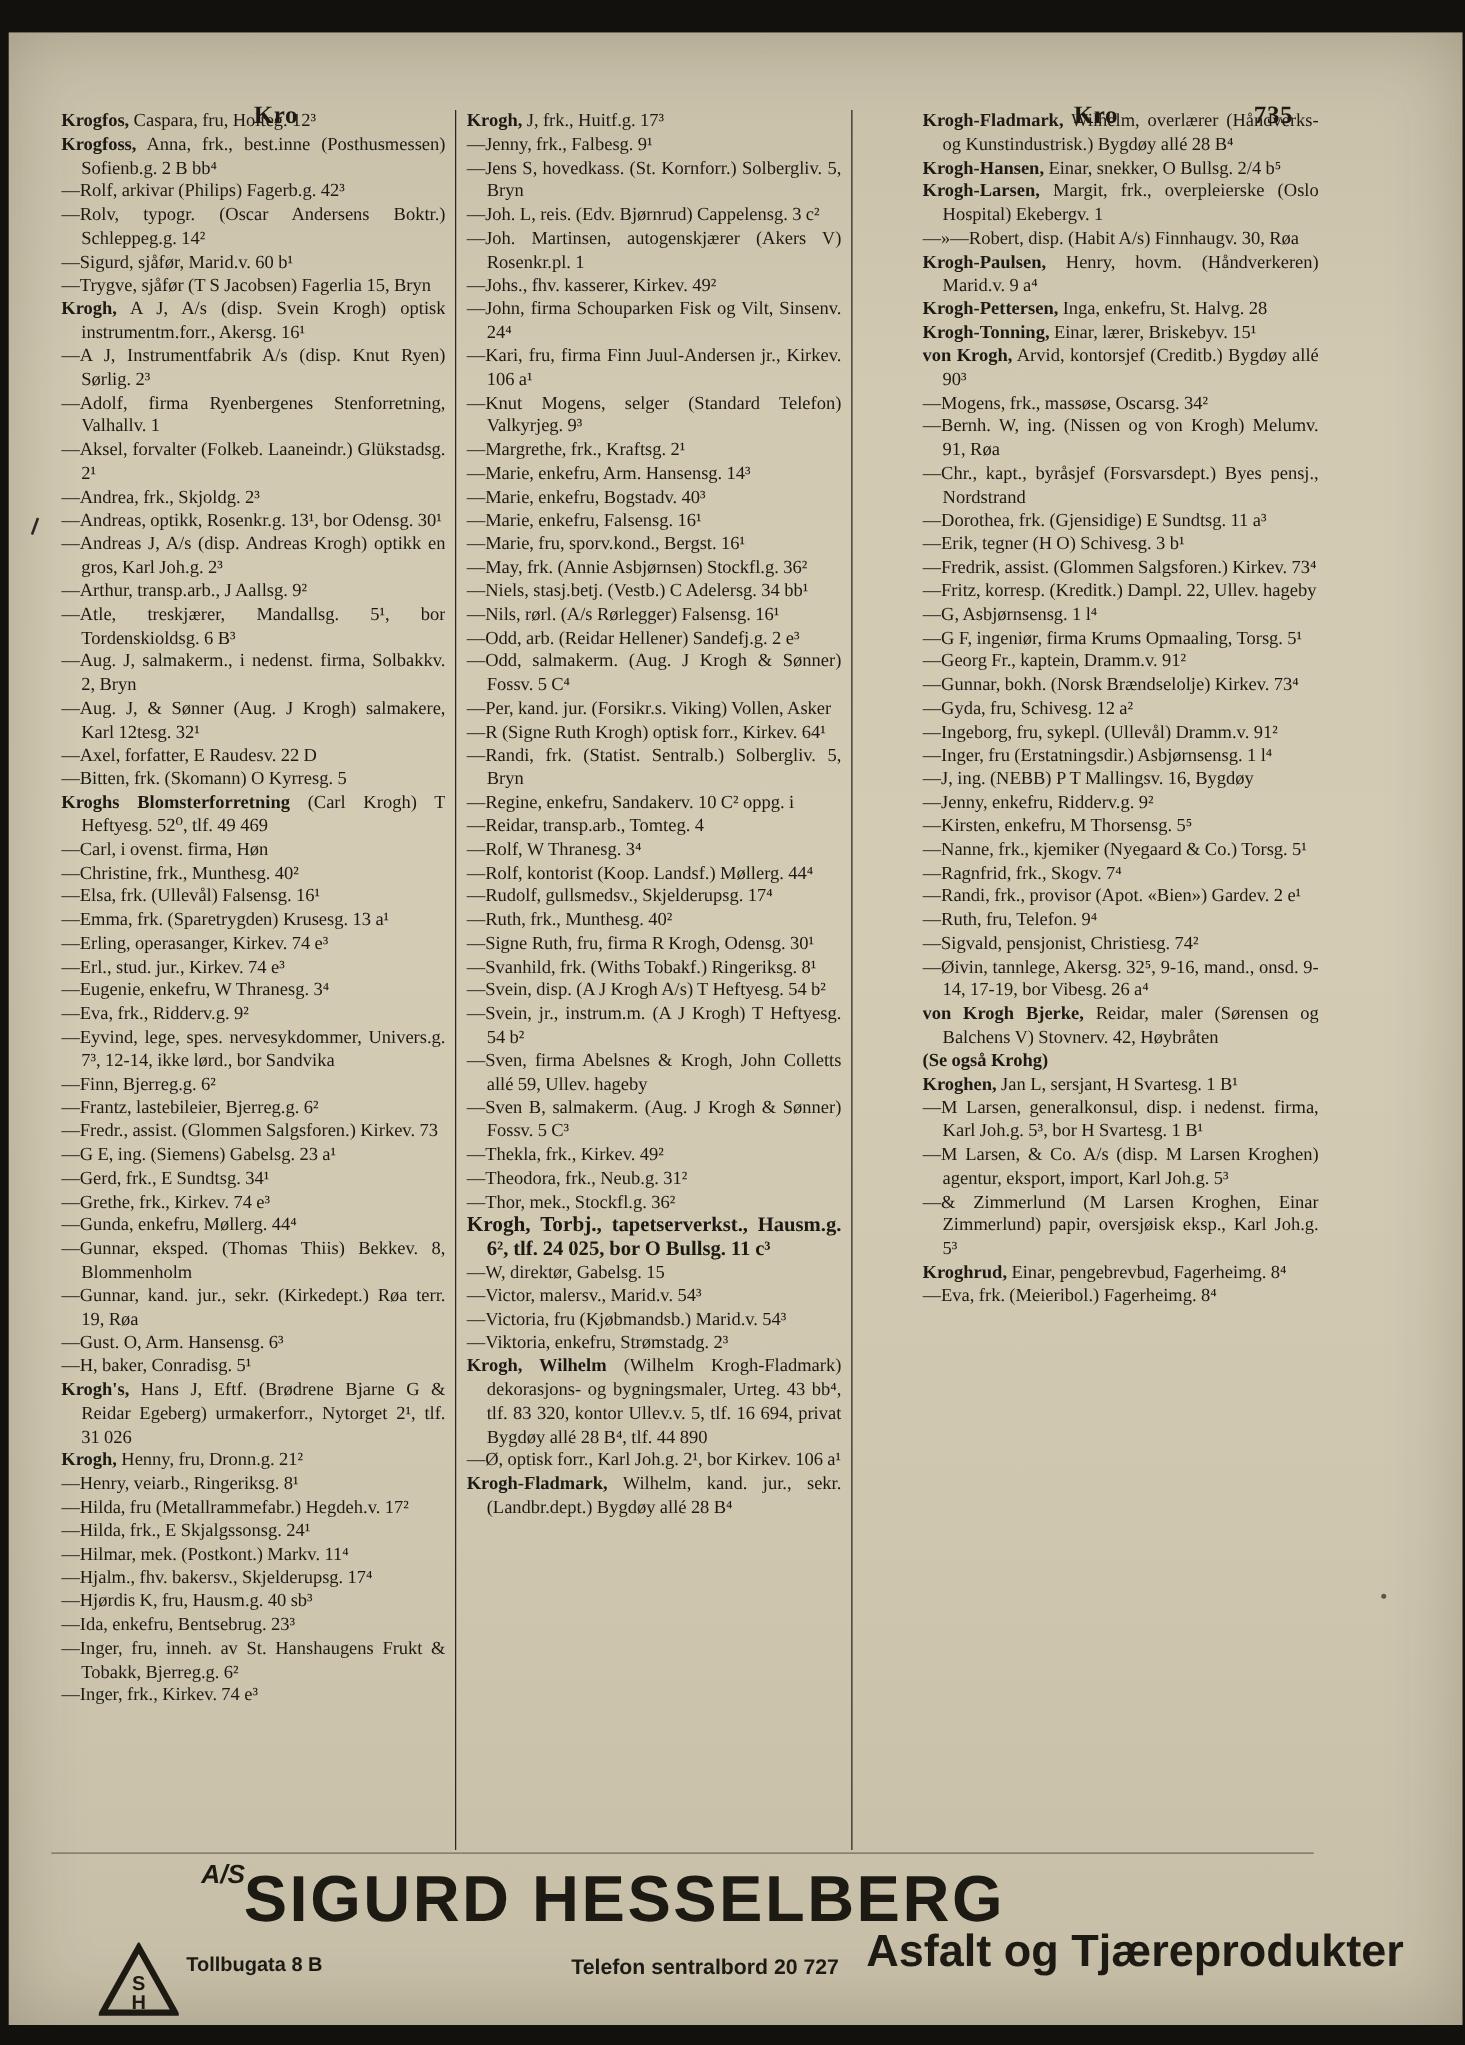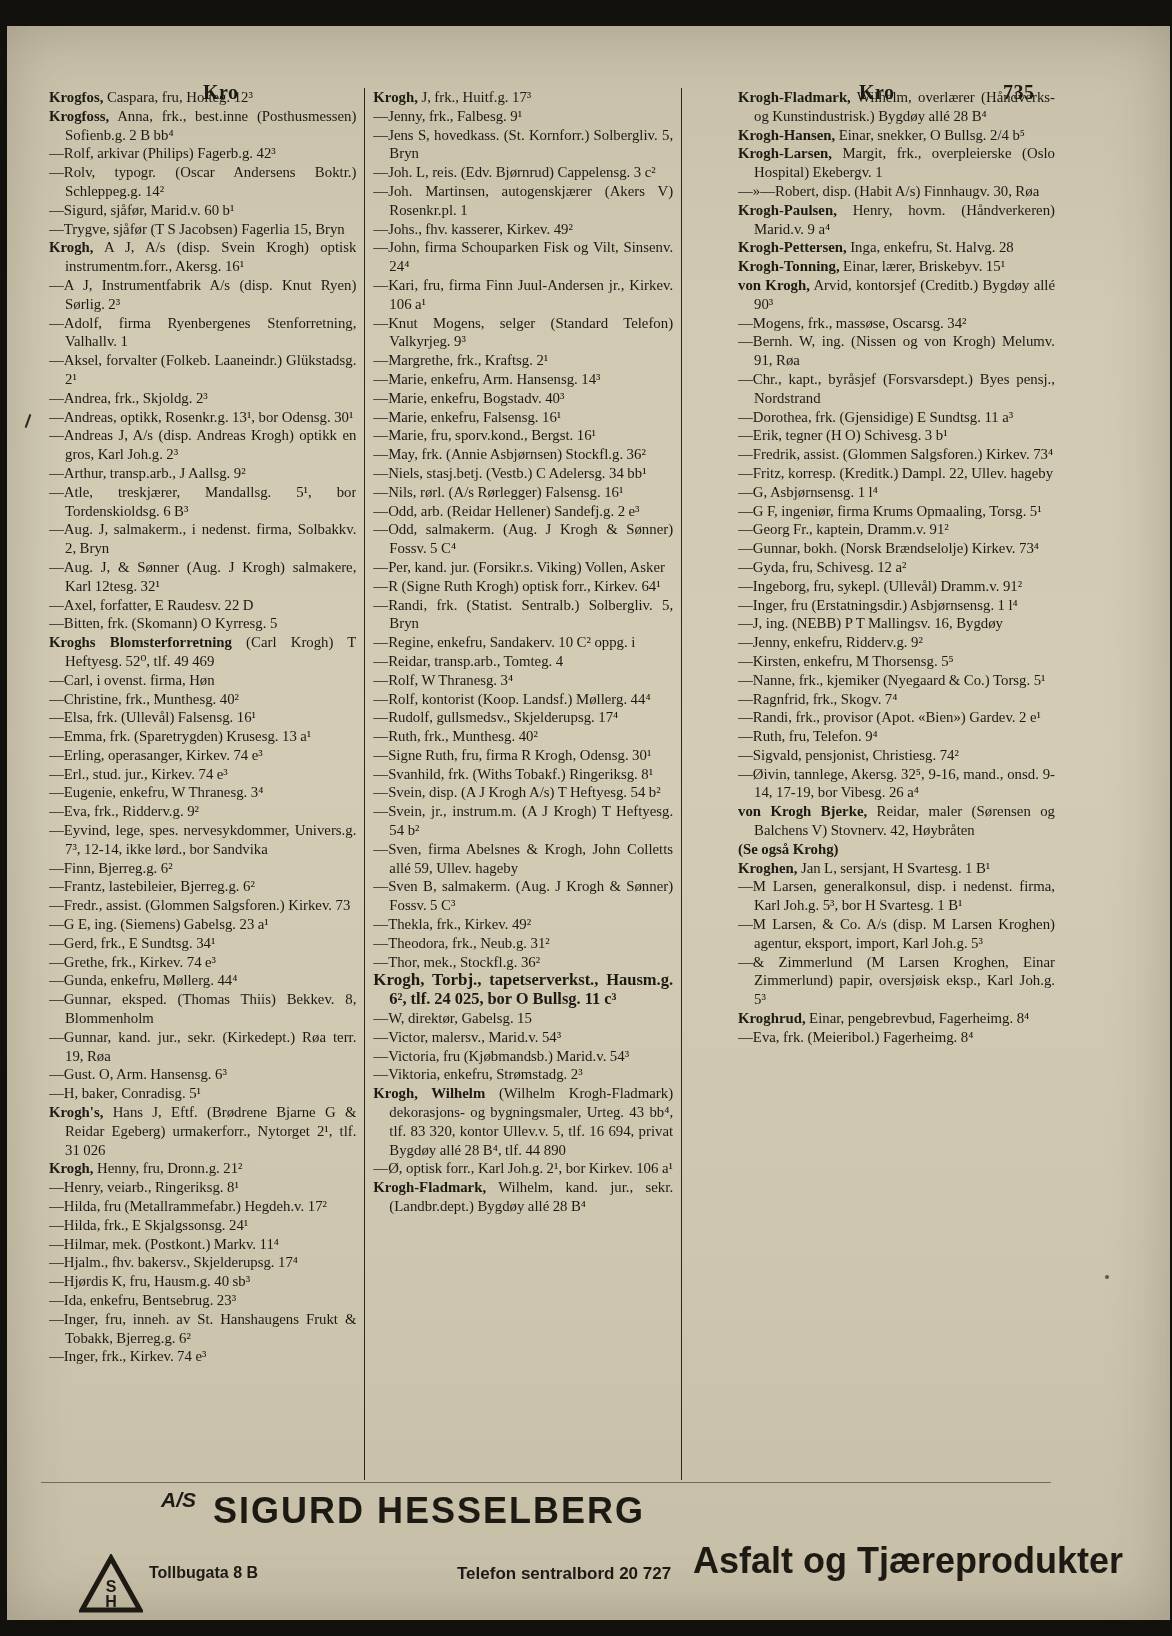--- a/index.html
+++ b/index.html
@@ -39,22 +39,22 @@
     position:absolute;left:34px;top:1456px;width:1104px;height:146px;
     font-family:"Liberation Sans","DejaVu Sans",sans-serif;
   }
   .ad-rule{position:absolute;left:0;top:0;width:1010px;height:1px;background:rgba(43,39,32,.55);}
   .ad-as{
     position:absolute;left:120px;top:6px;
     font-weight:bold;font-style:italic;font-size:21px;
   }
   .ad-tri{position:absolute;left:38px;top:72px;}
   .ad-company{
-    position:absolute;left:172px;top:8px;
-    font-size:36px;font-weight:800;letter-spacing:2px;white-space:nowrap;
+    position:absolute;left:154px;top:8px;
+    font-size:52px;font-weight:800;letter-spacing:2px;white-space:nowrap;
   }
   .ad-address{position:absolute;left:108px;top:82px;font-size:16px;font-weight:bold;}
   .ad-phone{position:absolute;left:416px;top:82px;font-size:17px;font-weight:bold;}
   .ad-product{
     position:absolute;left:652px;top:58px;
     font-size:36px;font-weight:800;white-space:nowrap;
   }
   .speck{
     position:absolute;background:#2b2720;
   }

